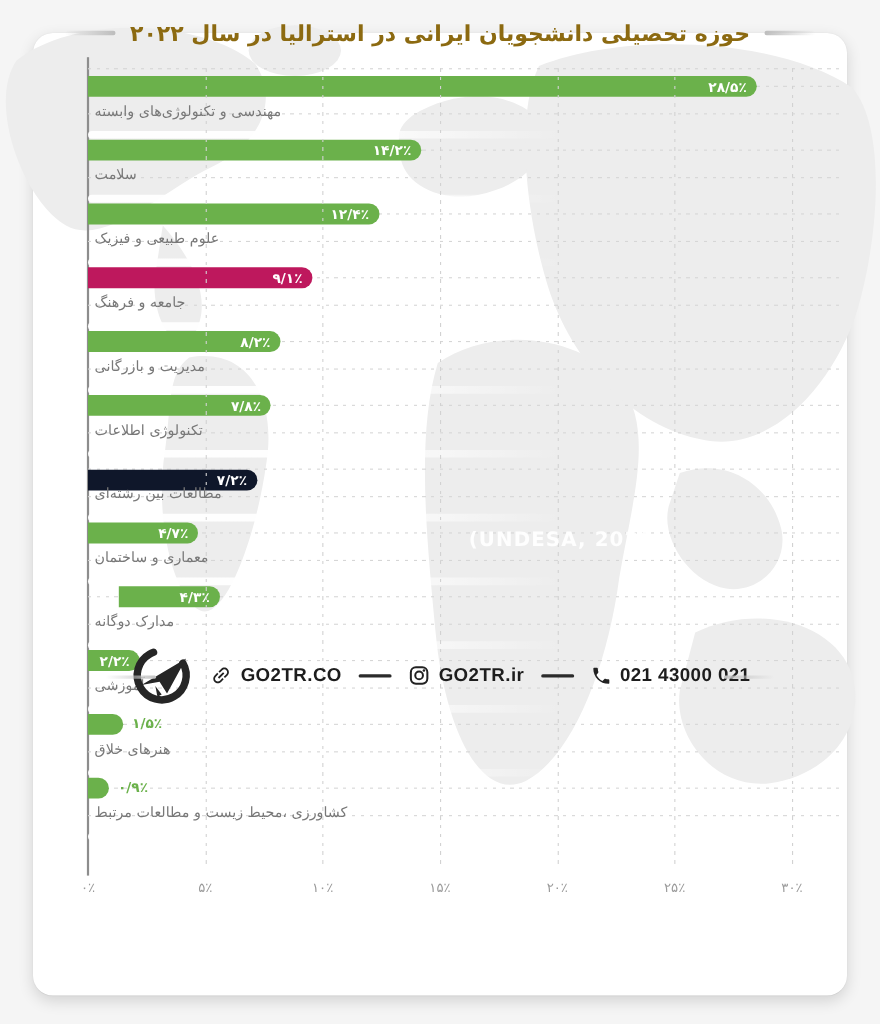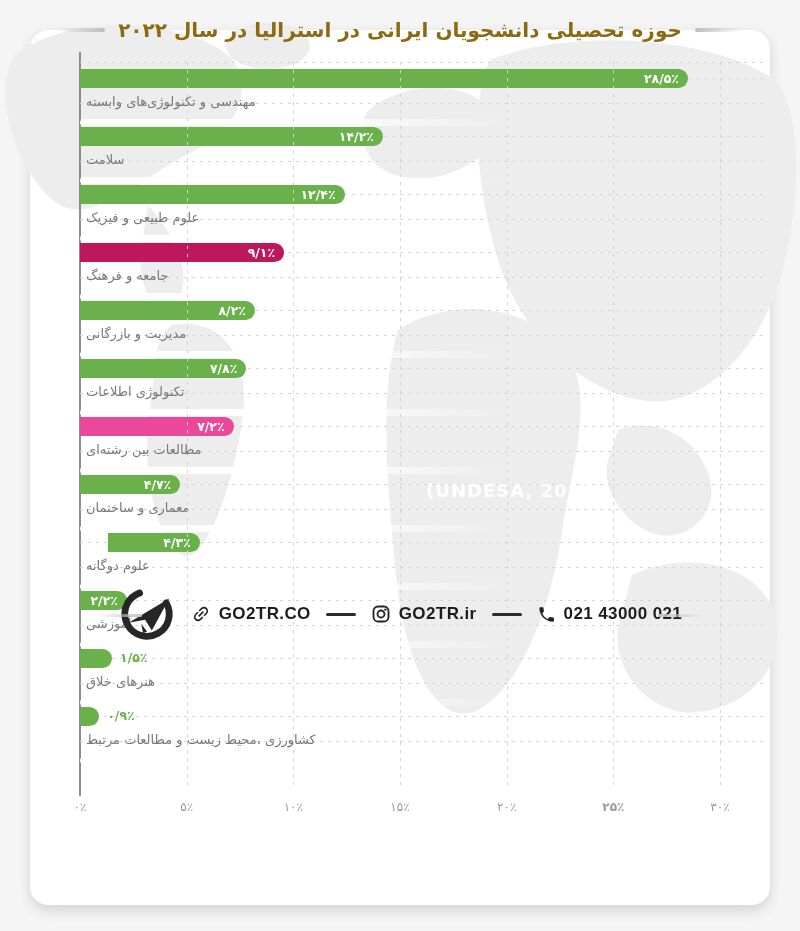--- a/index.html
+++ b/index.html
@@ -132,42 +132,42 @@
             <div class="hline l"></div>
             <div class="bar" style="width: 166.4px; background: rgb(107, 177, 75);">
               <div class="val-in" dir="ltr">۷/۸٪</div>
             </div>
             <div class="cat-label" dir="rtl">تکنولوژی اطلاعات</div>
             <div class="sep"></div>
           </div>
           <div class="group">
             <div class="hline b"></div>
             <div class="hline l"></div>
-            <div class="bar" style="width: 153.6px; background: #ec4899;">
+            <div class="bar" style="width: 153.6px; background: #0f172a; margin-top: 10px;">
               <div class="val-in" dir="ltr">۷/۲٪</div>
             </div>
             <div class="cat-label" dir="rtl">مطالعات بین رشته‌ای</div>
             <div class="sep"></div>
           </div>
           <div class="group">
             <div class="hline b"></div>
             <div class="hline l"></div>
             <div class="bar" style="width: 100.267px; background: rgb(107, 177, 75);">
               <div class="val-in" dir="ltr">۴/۷٪</div>
             </div>
             <div class="cat-label" dir="rtl">معماری و ساختمان</div>
             <div class="sep"></div>
           </div>
           <div class="group">
             <div class="hline b"></div>
             <div class="hline l"></div>
             <div class="bar" style="width: 91.7333px; background: rgb(107, 177, 75); margin-left: 28px;">
               <div class="val-in" dir="ltr">۴/۳٪</div>
             </div>
-            <div class="cat-label" dir="rtl">علوم دوگانه</div>
+            <div class="cat-label" dir="rtl">مدارک دوگانه</div>
             <div class="sep"></div>
           </div>
           <div class="group">
             <div class="hline b"></div>
             <div class="hline l"></div>
             <div class="bar" style="width: 46.9333px; background: rgb(107, 177, 75);">
               <div class="val-in" dir="ltr">۲/۲٪</div>
             </div>
             <div class="cat-label" dir="rtl">آموزشی</div>
             <div class="sep"></div>
@@ -195,21 +195,21 @@
     <div class="tick" dir="ltr" style="left: 0px;">۰٪</div>
         <div class="gridline" style="left: 106.667px;"></div>
         <div class="tick" dir="ltr" style="left: 106.667px;">۵٪</div>
         <div class="gridline" style="left: 213.333px;"></div>
         <div class="tick" dir="ltr" style="left: 213.333px;">۱۰٪</div>
         <div class="gridline" style="left: 320px;"></div>
         <div class="tick" dir="ltr" style="left: 320px;">۱۵٪</div>
         <div class="gridline" style="left: 426.667px;"></div>
         <div class="tick" dir="ltr" style="left: 426.667px;">۲۰٪</div>
         <div class="gridline" style="left: 533.333px;"></div>
-        <div class="tick" dir="ltr" style="left: 533.333px; font-weight: bold;">۲۵٪</div>
+        <div class="tick" dir="ltr" style="left: 533.333px;">۲۵٪</div>
         <div class="gridline" style="left: 640px;"></div>
         <div class="tick" dir="ltr" style="left: 640px;">۳۰٪</div>
       </div>
 
     <div class="watermark">(UNDESA, 2020)</div>
 
     <div class="footer">
       <span class="f-dash left"></span>
       <svg class="icon" width="58" height="58" viewBox="0 0 60 60">
         <circle cx="30" cy="30" r="23" fill="none" stroke="#262626" stroke-width="7" stroke-dasharray="112 33" stroke-linecap="round" transform="rotate(-30 30 30)"></circle>

